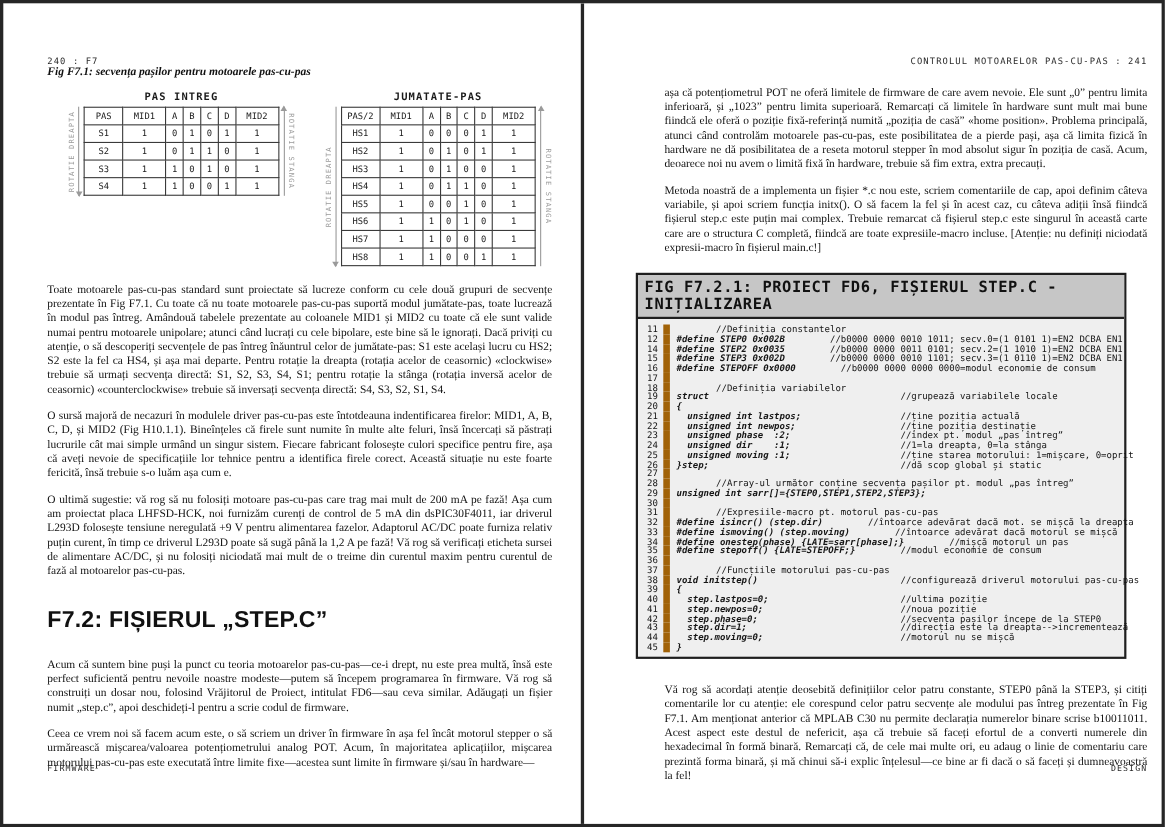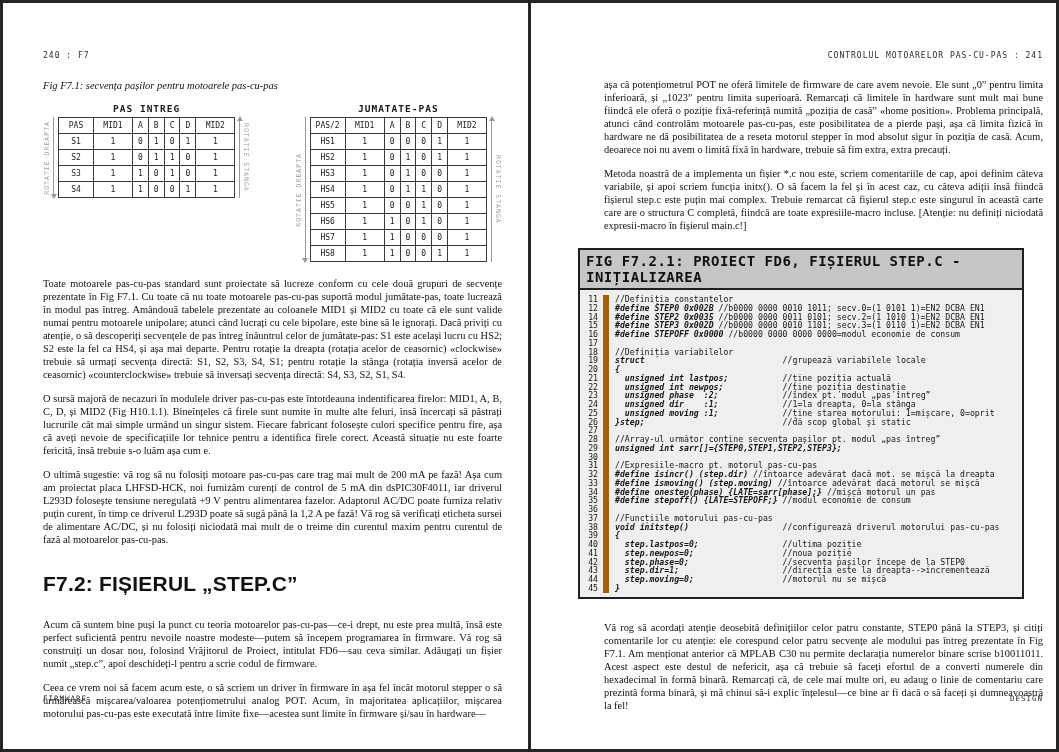--- a/index.html
+++ b/index.html
@@ -10,22 +10,22 @@
   }
   .divider{position:absolute; left:525px; top:0; bottom:0; width:3px; background:#262626;}
   .page{position:absolute; top:0; height:746px; box-sizing:border-box;}
   .page-left{left:0; width:525px; padding:48px 26px 0 40px;}
   .page-right{left:548px; width:525px; padding:48px 33px 0 53px;}
   .running-head{font-family:"DejaVu Sans Mono","Liberation Mono",monospace; font-size:8px; letter-spacing:1px; color:#2b2b2b;}
   .running-head.right{text-align:right;}
   .page-footer{position:absolute; bottom:46px; font-family:"DejaVu Sans Mono","Liberation Mono",monospace; font-size:7.5px; letter-spacing:1px; color:#2b2b2b;}
   .footer-left{left:40px;}
   .footer-right{right:33px;}
-  .fig-caption{margin-top:20px; font-size:10.5px; font-weight:normal; font-style:italic;}
-  .figure{display:flex; justify-content:space-between; gap:26px; margin-top:12px;}
+  .fig-caption{font-size:10.5px; font-weight:bold; font-style:italic;}
+  .figure{display:flex; justify-content:flex-end; gap:26px; margin-top:12px;}
   .fig-unit{display:flex; flex-direction:column;}
   .fig-title{font-family:"DejaVu Sans Mono","Liberation Mono",monospace; font-weight:bold; font-size:9.5px; text-align:center; letter-spacing:1px; margin-bottom:3px; color:#1a1a1a;}
   .fig-row{display:flex; align-items:stretch; gap:4px;}
   table.step{border-collapse:collapse; font-family:"DejaVu Sans Mono","Liberation Mono",monospace; font-size:8px; color:#1a1a1a;}
   table.step th, table.step td{border:1px solid #3a3a3a; text-align:center; padding:3px 4px; font-weight:normal; line-height:9px;}
   table.step th{padding:3px 5px;}
   table.step td.first, table.step th.first{min-width:24px;}
   table.step td.mid, table.step th.mid{min-width:28px;}
   .rot{display:flex; align-items:stretch; gap:2px;}
   .rot-text{font-family:"DejaVu Sans Mono","Liberation Mono",monospace; font-size:6.5px; letter-spacing:1px; color:#9a9a9a; align-self:center;}
@@ -38,21 +38,21 @@
   .para.first-after-fig{margin-top:15px;}
   .section-heading{font-family:"Liberation Sans",sans-serif; font-weight:bold; font-size:21px; margin-top:26px; letter-spacing:0.2px; color:#111;}
   .section-heading + .para{margin-top:22px;}
   .code-box{box-sizing:border-box; width:446px; margin:16px 0 0 -26px; border:2px solid #1f1f1f; background:#efefef;}
   .code-title{background:#c6c6c6; border-bottom:2px solid #1f1f1f; font-family:"DejaVu Sans Mono","Liberation Mono",monospace; font-weight:bold; font-size:14px; letter-spacing:0.5px; padding:3px 6px; color:#111;}
   .code-body{padding:5px 2px 4px 2px;}
   .code-line{display:flex; line-height:8.75px; font-family:"DejaVu Sans Mono","Liberation Mono",monospace; font-size:8.2px; color:#151515;}
   .code-ln{flex:0 0 16px; text-align:right; padding-right:5px; border-right:6px solid #a16207;}
   .code-text{white-space:pre; padding-left:6px;}
   .code-src{font-weight:bold; font-style:italic;}
-  .code-cmt{font-weight:normal; font-style:normal;}
+  .code-cmt{font-weight:normal; font-style:normal;margin-left:36px;}
 </style>
 </head>
 <body>
 
 <div class="spread">
 
   <div class="page page-left">
     <div class="running-head">240 : F7</div>
 
     <div class="fig-caption">Fig F7.1: secvența pașilor pentru motoarele pas-cu-pas</div>

